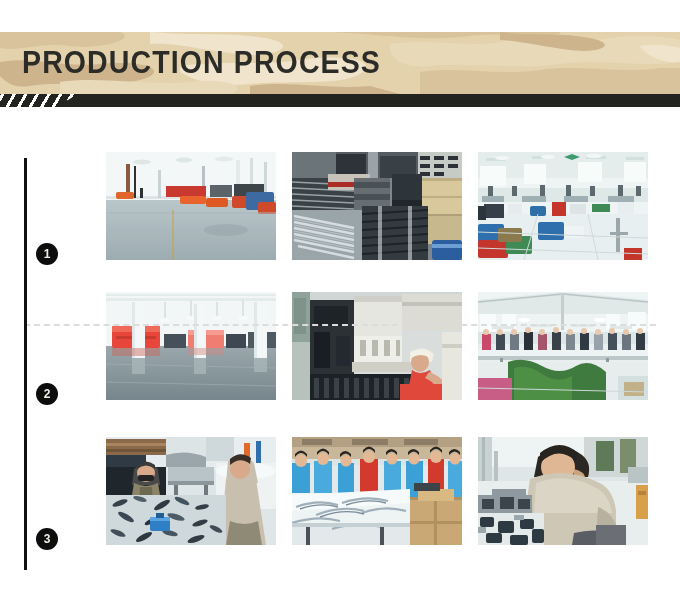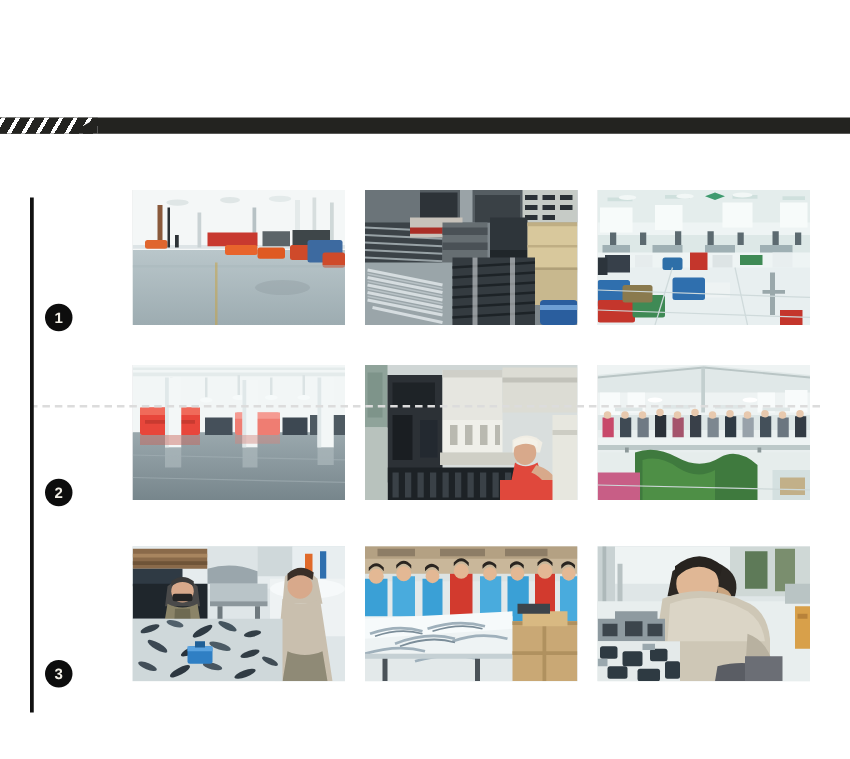--- a/index.html
+++ b/index.html
@@ -169,20 +169,37 @@
     z-index: 1;
   }
   .div-1 { top: 172px; }
 
 </style>
 </head>
 <body>
 
 <div class="page">
 
+  <div class="banner">
+    <svg class="camo-svg" viewBox="0 0 680 62" preserveAspectRatio="none">
+      <rect x="0" y="0" width="680" height="62" fill="#e4d2ad"></rect>
+      <path d="M0,0 L120,0 C140,8 95,18 70,14 C40,10 20,20 0,16 Z" fill="#d9c39c"></path>
+      <path d="M150,0 C200,4 230,0 265,6 C300,12 280,26 240,22 C200,18 175,10 150,12 Z" fill="#f0e4cd"></path>
+      <path d="M330,0 C380,2 420,10 470,4 C510,0 540,8 560,2 L560,0 Z" fill="#d9c39c"></path>
+      <path d="M0,30 C35,24 60,36 100,32 C150,27 170,40 140,48 C100,58 60,48 30,54 C12,57 4,48 0,44 Z" fill="#cdb48c"></path>
+      <path d="M180,34 C220,28 260,34 300,28 C350,21 380,30 360,42 C340,54 290,48 250,52 C210,56 190,46 180,40 Z" fill="#f0e4cd"></path>
+      <path d="M390,12 C430,6 470,16 500,10 C540,2 580,12 610,6 C650,0 680,8 680,8 L680,30 C640,36 600,26 560,32 C520,38 470,30 430,34 C400,37 388,24 390,12 Z" fill="#e8d9b9"></path>
+      <path d="M420,40 C460,34 500,44 540,38 C580,32 620,42 660,36 L680,36 L680,62 L420,62 Z" fill="#d9c39c"></path>
+      <path d="M500,0 C530,4 560,0 590,6 C620,12 600,22 570,18 C540,14 515,8 500,8 Z" fill="#cdb48c"></path>
+      <path d="M60,50 C100,44 150,54 190,50 C230,46 250,56 230,62 L60,62 Z" fill="#e8d9b9"></path>
+      <path d="M250,54 C290,48 330,58 370,54 L400,62 L250,62 Z" fill="#cdb48c"></path>
+      <path d="M640,14 C660,10 680,16 680,16 L680,30 C665,32 645,24 640,14 Z" fill="#f0e4cd"></path>
+    </svg>
+    <div class="banner-title">PRODUCTION PROCESS</div>
+  </div>
 
   <div class="dark-bar">
     <div class="hazard"></div>
   </div>
 
   <div class="content">
 
     <div class="spine"></div>
 
     <div class="row row-1">

